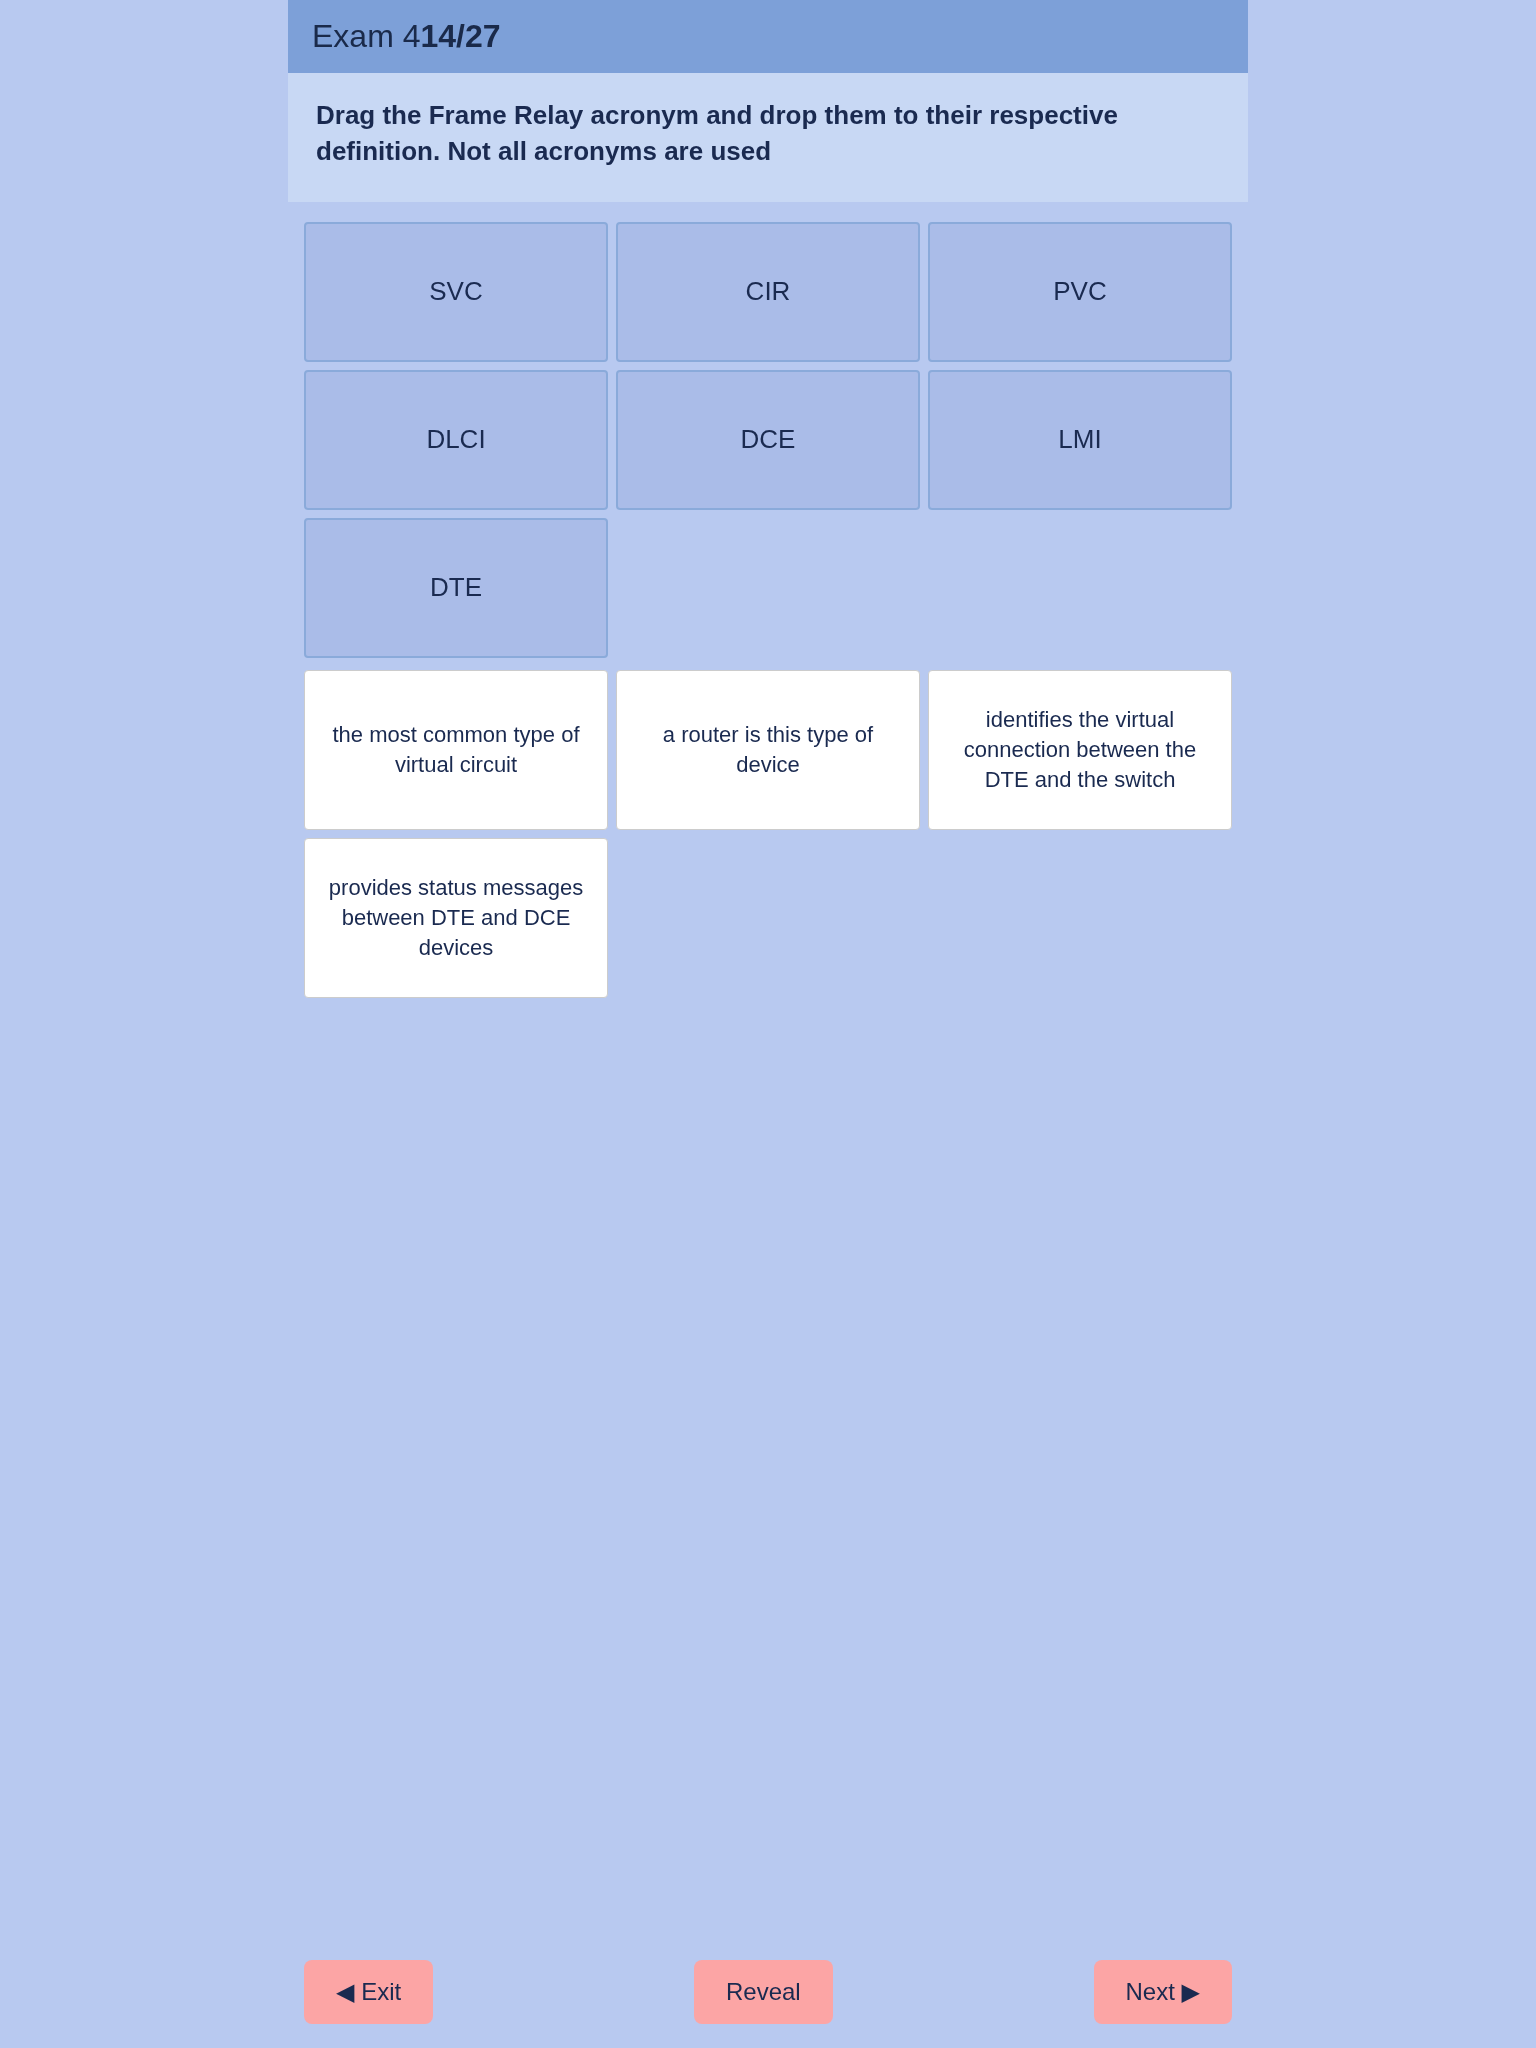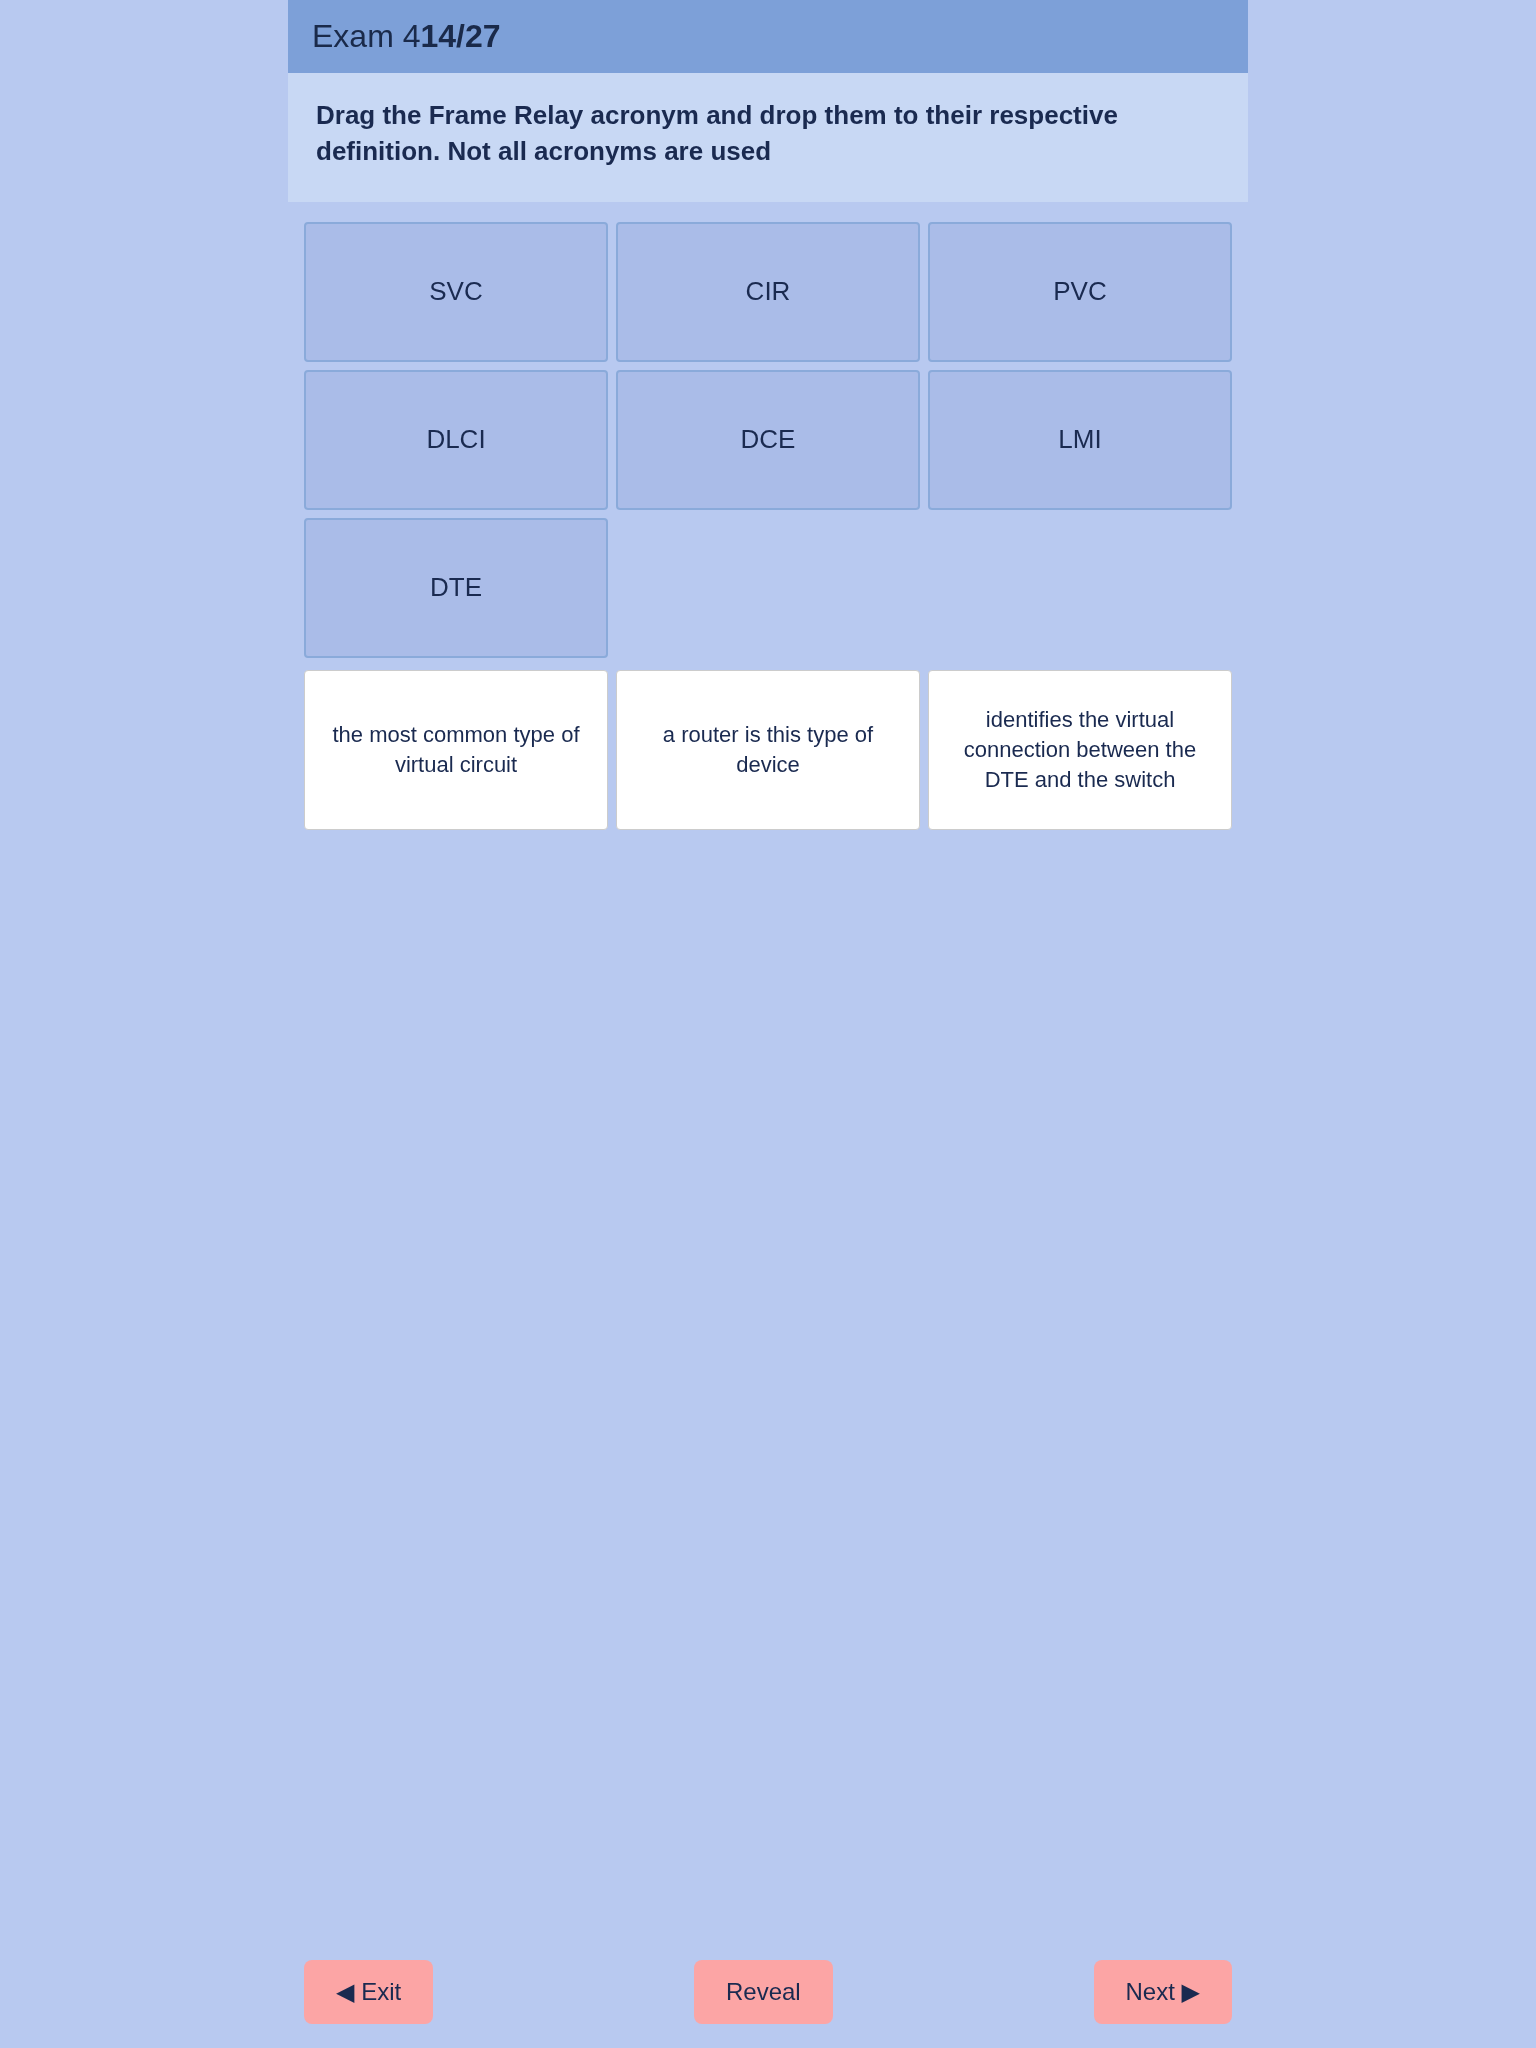--- a/index.html
+++ b/index.html
@@ -210,20 +210,23 @@
     </div>
     <div class="definition-card">
       <span class="definition-text">a router is this type of device</span>
     </div>
     <div class="definition-card">
       <span class="definition-text">identifies the virtual connection between the DTE and the switch</span>
     </div>
   </div>
 
   <div class="definition-row-2">
+    <div class="definition-card">
+      <span class="definition-text">provides status messages between DTE and DCE devices</span>
+    </div>
     <div class="definition-card empty-slot"></div>
     <div class="definition-card empty-slot"></div>
   </div>
 
 </div>
 
 <div class="footer">
   <button class="footer-btn">◀  Exit</button>
   <div class="footer-center">
     <button class="footer-btn">Reveal</button>

